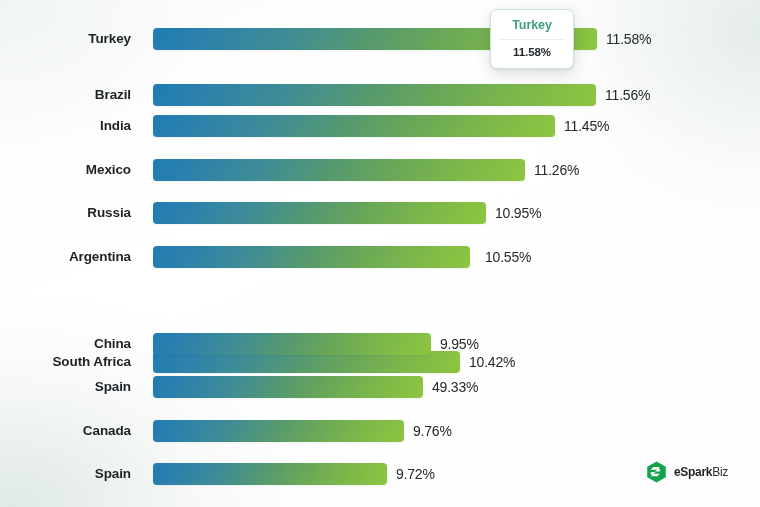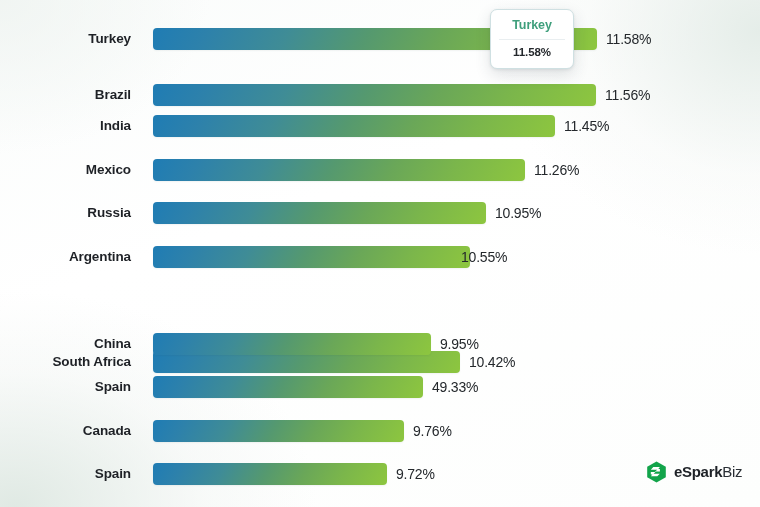--- a/index.html
+++ b/index.html
@@ -100,21 +100,21 @@
     position:absolute;
     display:flex;
     align-items:center;
     gap:7px;
   }
   .brand-mark{
     width:21px;height:22px;
     display:block;
   }
   .brand-text{
-    font-size:15px;
+    font-size:12px;
     line-height:20px;
     letter-spacing:-0.3px;
     white-space:nowrap;
   }
   .brand-text .b-strong{font-weight:700;color:#1d2126;}
   .brand-text .b-light{font-weight:400;color:#2a2f35;}
 </style>
 </head>
 <body>
 
@@ -154,21 +154,21 @@
         <div class="bar-track" style="width: 333px;">
           <div class="bar" title="Russia 10.95%" style="width: 333px;"></div>
         </div>
         <div class="bar-value" style="left: 495px;">10.95%</div>
       </div>
       <div class="row" style="top: 245.5px; width: 760px;">
         <div class="row-label" style="left: -1px; width: 132px;">Argentina</div>
         <div class="bar-track" style="width: 317px;">
           <div class="bar" title="Argentina 10.55%" style="width: 317px;"></div>
         </div>
-        <div class="bar-value" style="left: 461px; text-align: right;">10.55%</div>
+        <div class="bar-value" style="left: 485px; text-align: right;">10.55%</div>
       </div>
       <div class="row" style="top: 303px; width: 760px; margin-top: 48px;">
         <div class="row-label" style="left: -1px; width: 132px;">South Africa</div>
         <div class="bar-track" style="width: 307px;">
           <div class="bar" title="South Africa 10.42%" style="width: 307px;"></div>
         </div>
         <div class="bar-value" style="left: 469px;">10.42%</div>
       </div>
       <div class="row" style="top: 332.5px; width: 760px;">
         <div class="row-label" style="left: -1px; width: 132px;">China</div>

